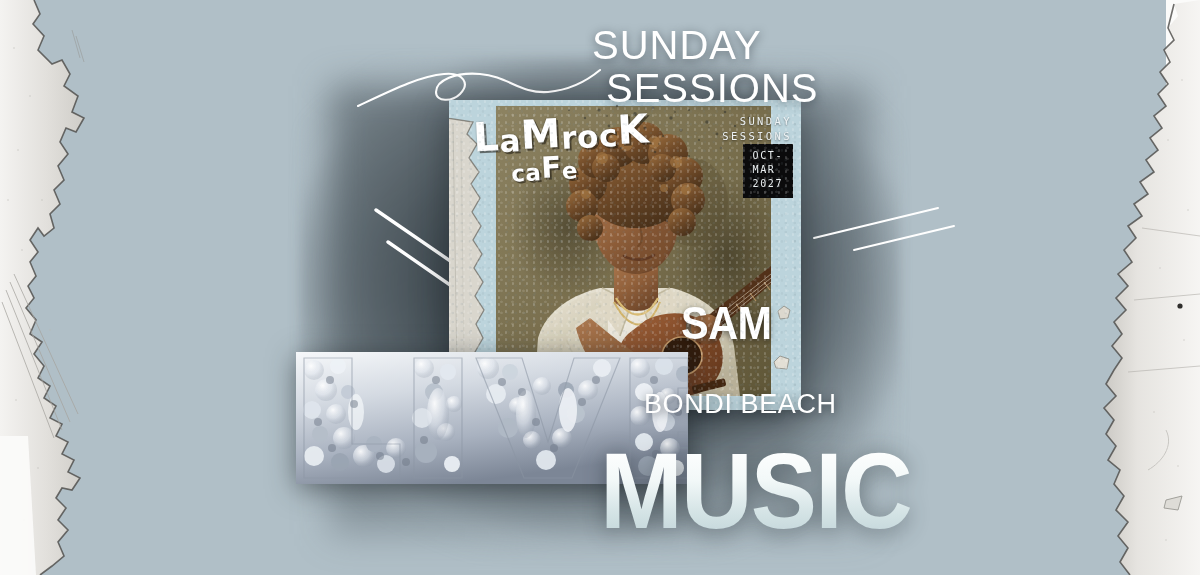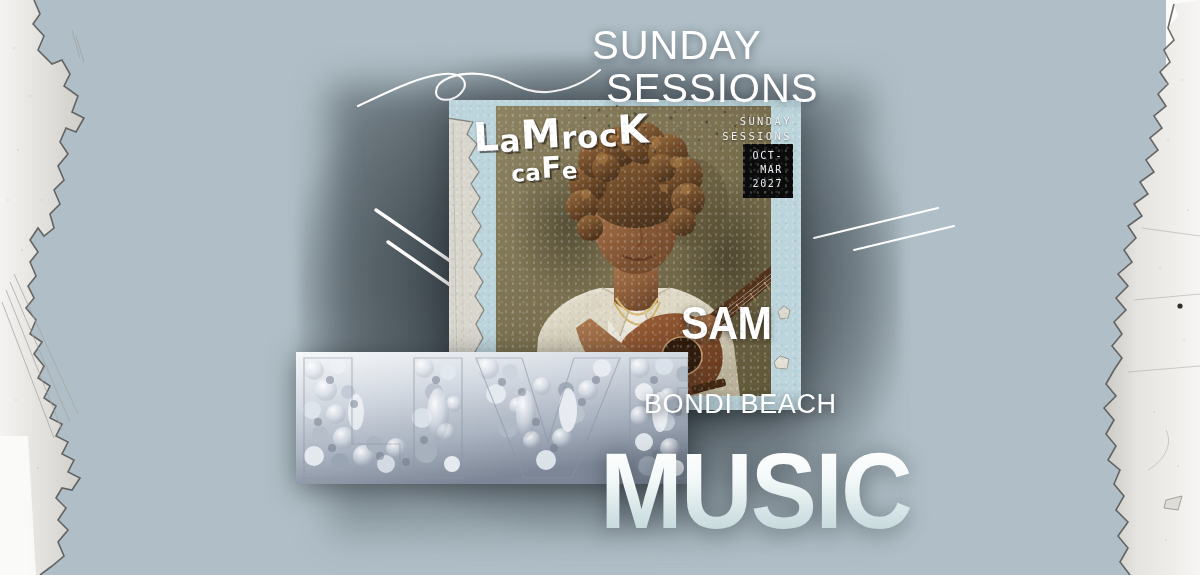--- a/index.html
+++ b/index.html
@@ -125,21 +125,21 @@
   }
   .date-chip{
     position:absolute; right:8px; top:44px;
     background:#0b0b0c;
     color:#e9eef0;
     padding:5px 10px 6px;
     font-family:"DejaVu Sans Mono", monospace;
     font-size:10px;
     letter-spacing:1.6px;
     line-height:1.42;
-    text-align:right;
+    text-align:left;
     pointer-events:none;
   }
 
   .sam{
     position:absolute; left:232px; top:196px;
     color:#fff;
     font-family:"Liberation Sans", sans-serif;
     font-weight:700;
     font-size:46px;
     letter-spacing:-.5px;

